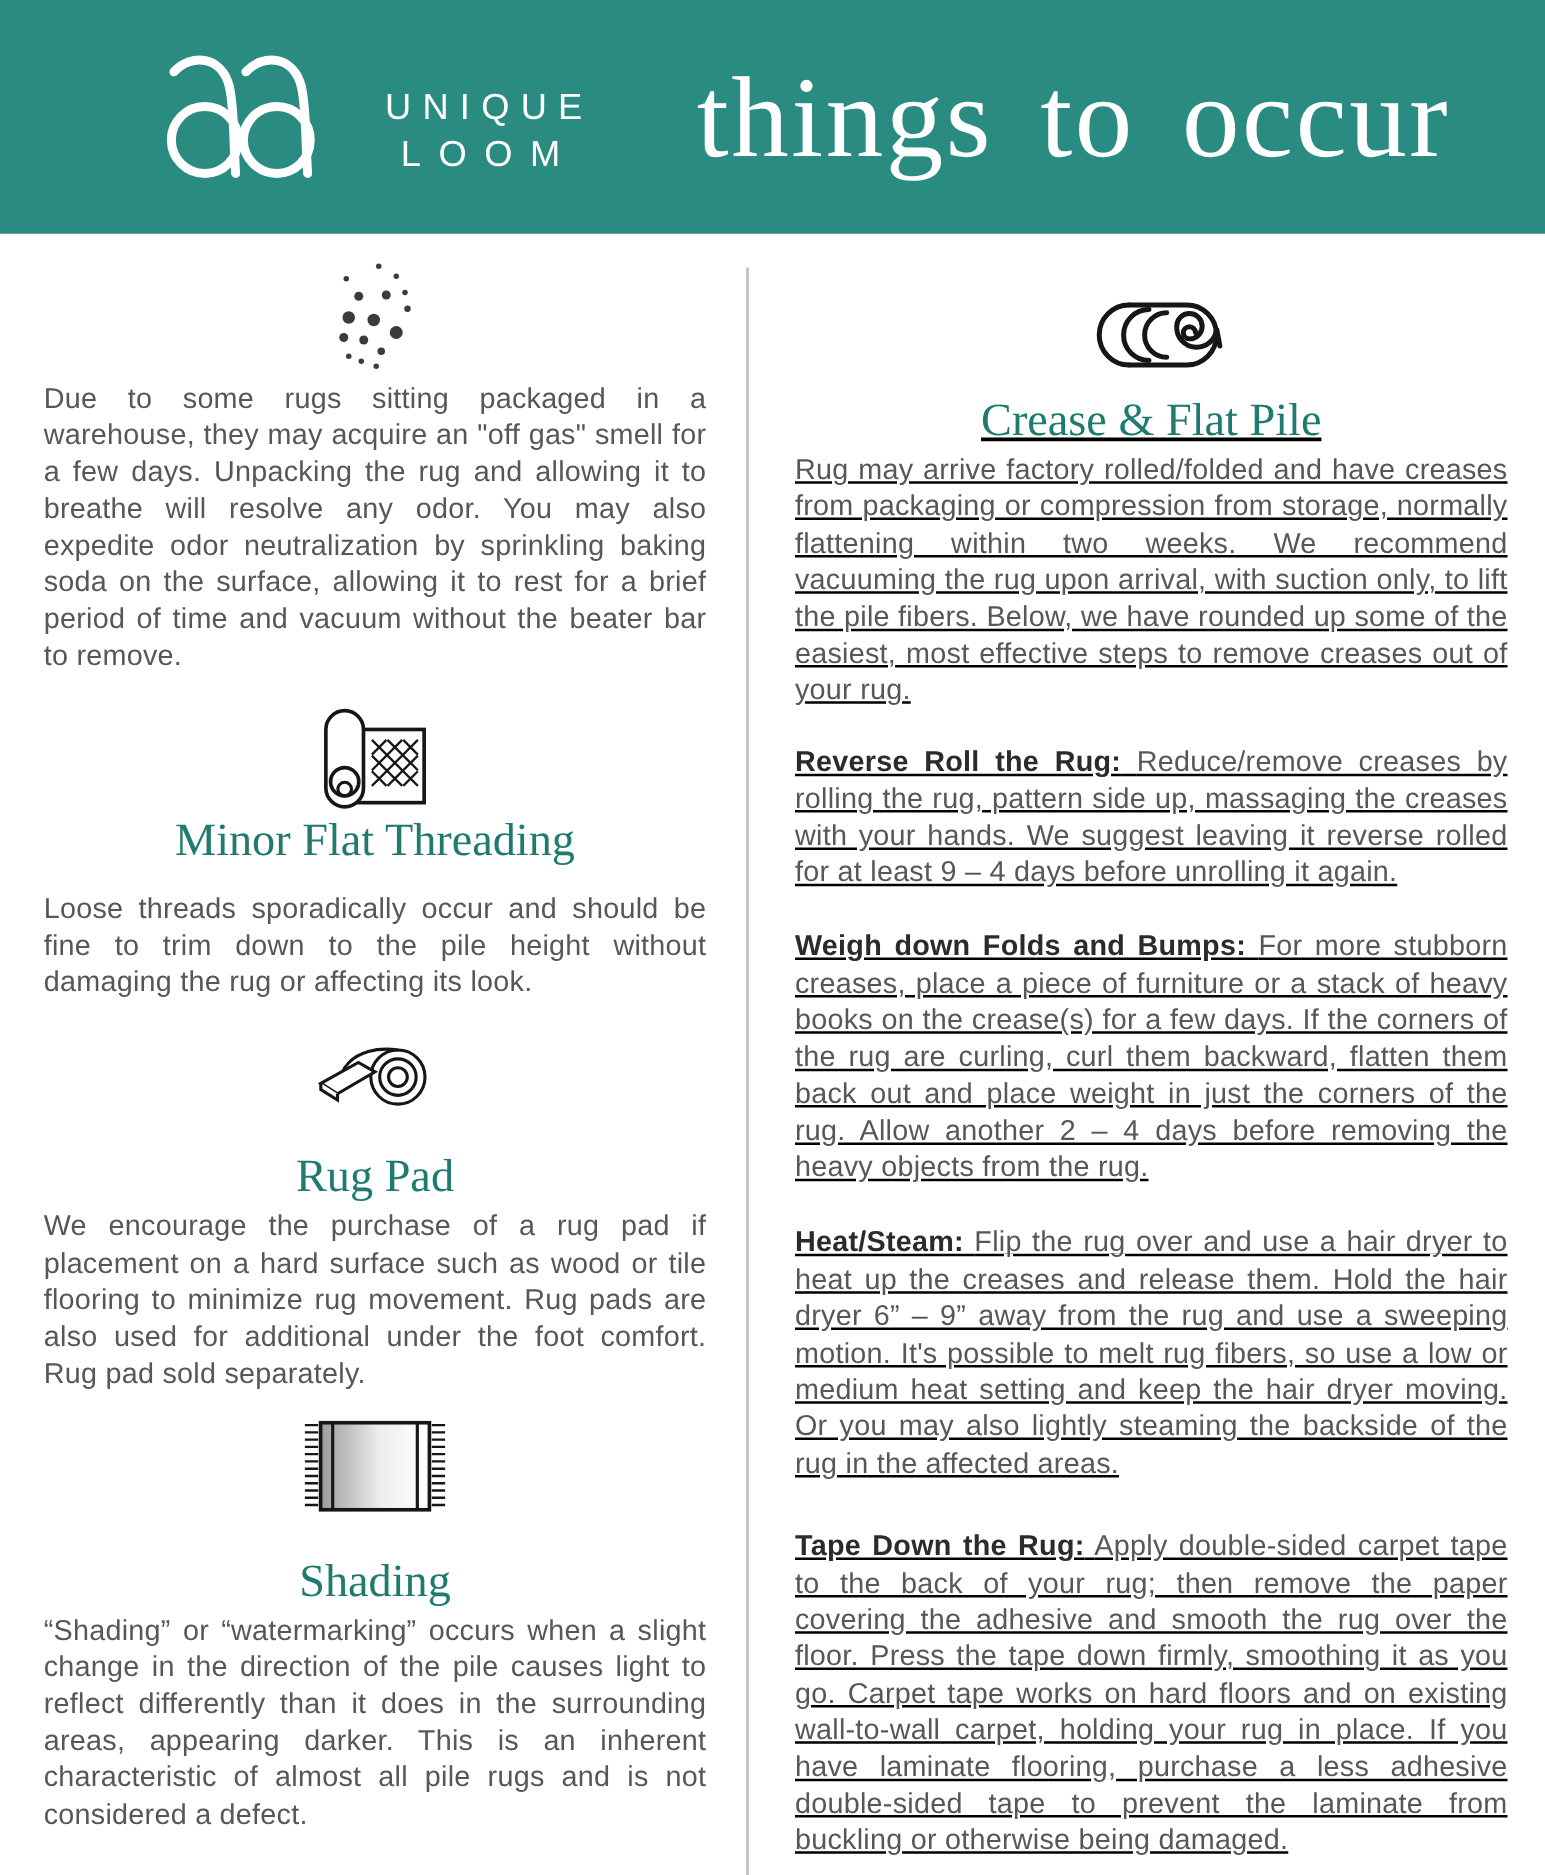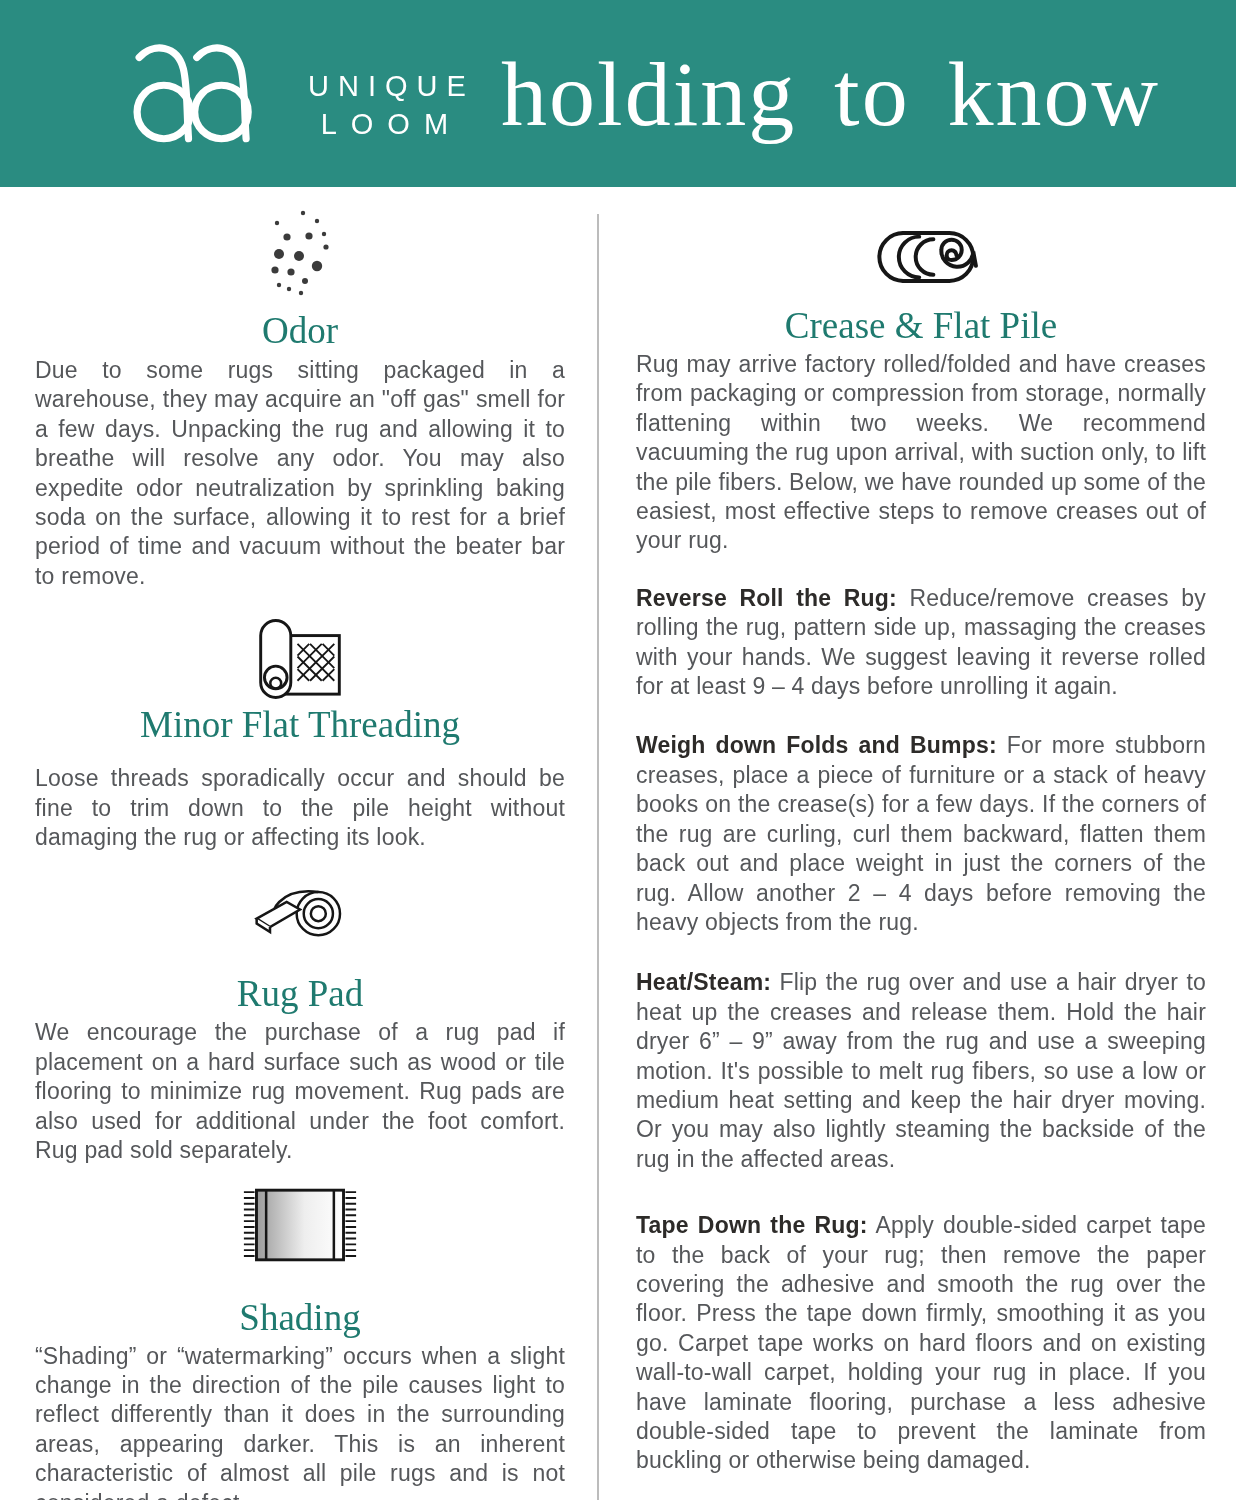--- a/index.html
+++ b/index.html
@@ -17,21 +17,21 @@
   .brand-top { font-size:29px; letter-spacing:9px; }
   .brand-bottom { font-size:29px; letter-spacing:14px; margin-top:9px; }
   .header-title {
     margin-left:auto; margin-right:76px;
     font-family:"Liberation Serif", serif; color:#ffffff;
     font-size:92px; line-height:1; letter-spacing:2px; word-spacing:0.14em;
     white-space:nowrap;
   }
   
   .col-left  { position:absolute; left:35px;  top:187px; width:530px; }
-  .col-right { position:absolute; left:636px; top:176px; width:570px; }
+  .col-right { position:absolute; left:636px; top:187px; width:570px;text-decoration:underline; }
   .divider   { position:absolute; left:597px; top:214px; width:2px; height:1286px; background:#bcbcbc; }
   .icon-row  { display:flex; justify-content:center; align-items:flex-end; }
   h2.sec {
     font-family:"Liberation Serif", serif; font-weight:400;
     color:#1F7A6F; font-size:37px; line-height:40px; text-align:center; margin:0;
   }
   p.body {
     color:#55575A; font-size:23px; line-height:29.4px; letter-spacing:0.2px;
     text-align:justify; margin:0;
   }
@@ -49,21 +49,21 @@
         <circle cx="34" cy="70" r="26"></circle>
         <path d="M10 17 C24 2 47 5 53 28 C57 45 56 66 58 96"></path>
         <circle cx="90" cy="70" r="26"></circle>
         <path d="M66 17 C80 2 103 5 109 28 C113 45 112 66 114 96"></path>
       </svg>
     </div>
     <div class="brand">
       <div class="brand-top">UNIQUE</div>
       <div class="brand-bottom">LOOM</div>
     </div>
-    <div class="header-title">holding to know</div>
+    <div class="header-title">things to occur</div>
   </div>
 
   <div class="divider"></div>
 
   <div class="col-left">
 
     <div class="icon-row" style="margin-top:22px; height:90px;">
       <svg class="lineart" width="66" height="90" viewBox="0 0 66 90" fill="#3b3b3b">
         <circle cx="10" cy="14" r="2.2"></circle>
           <circle cx="36" cy="4" r="2.2"></circle>
@@ -76,21 +76,20 @@
           <circle cx="59" cy="38" r="2.6"></circle>
         <circle cx="50" cy="57" r="5.2"></circle>
         <circle cx="8" cy="61" r="3.6"></circle>
           <circle cx="24" cy="63" r="3.6"></circle>
         <circle cx="38" cy="72" r="3"></circle>
           <circle cx="12" cy="76" r="2.2"></circle>
           <circle cx="22" cy="80" r="2.2"></circle>
           <circle cx="34" cy="84" r="2.2"></circle>
       </svg>
     </div>
-    <h2 class="sec" style="margin-top:12px;">Odor</h2>
     <p class="body" style="margin-top:5px;">Due to some rugs sitting packaged in a warehouse, they may acquire an "off gas" smell for a few days. Unpacking the rug and allowing it to breathe will resolve any odor. You may also expedite odor neutralization by sprinkling baking soda on the surface, allowing it to rest for a brief period of time and vacuum without the beater bar to remove.</p>
 
     <div class="icon-row" style="margin-top:26px; height:84px;">
       <svg class="lineart" width="92" height="84" viewBox="0 0 110 100" fill="none" stroke="#161616">
         <rect x="30" y="22" width="72" height="70" fill="#ffffff" stroke-width="3.5"></rect>
         <g stroke-width="2.2">
           <path d="M52 32 L96 76 M52 47 L81 76 M52 62 L66 76 M67 32 L96 61 M82 32 L96 46"></path>
           <path d="M96 32 L52 76 M81 32 L52 61 M66 32 L52 46 M96 47 L67 76 M96 62 L82 76"></path>
         </g>
         <rect x="8" y="4" width="36" height="92" rx="18" fill="#ffffff" stroke-width="3.5"></rect>

